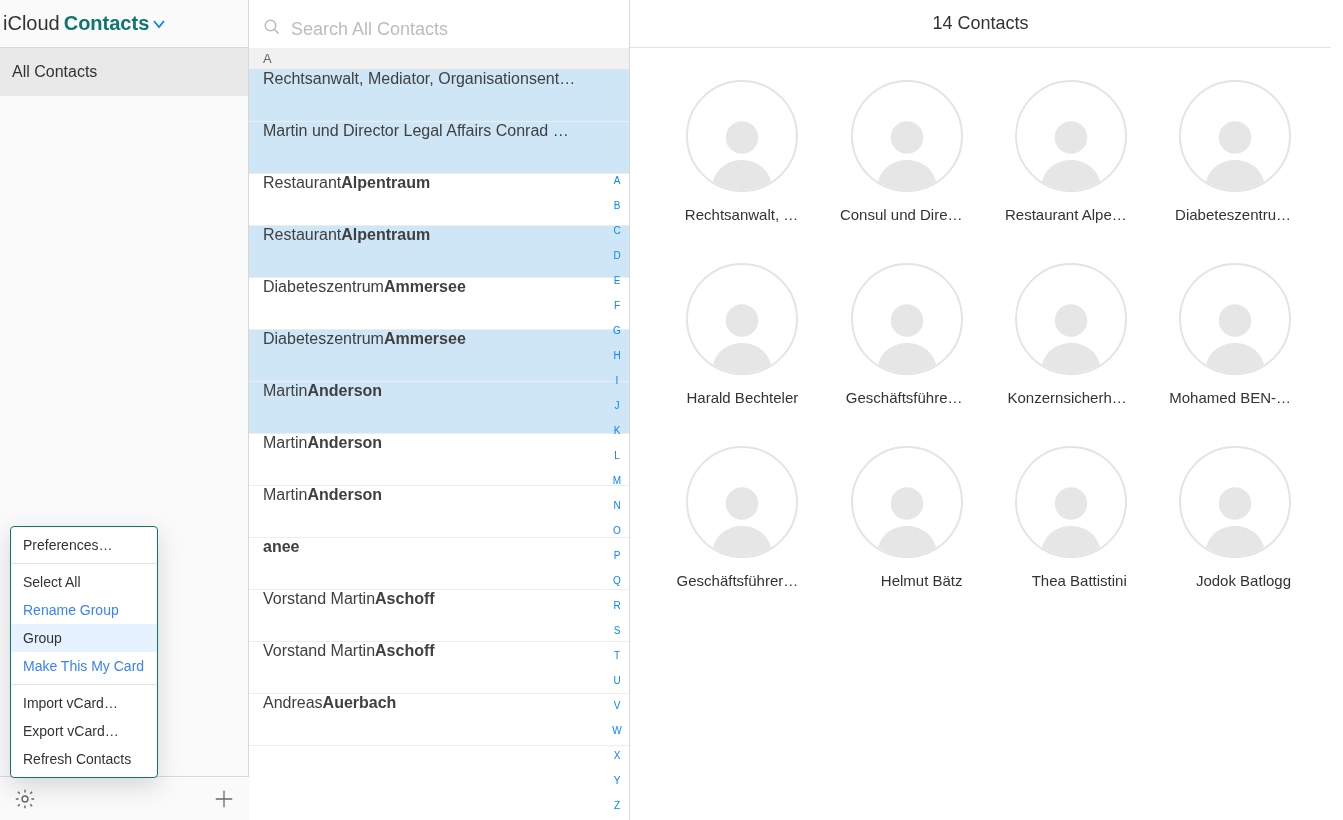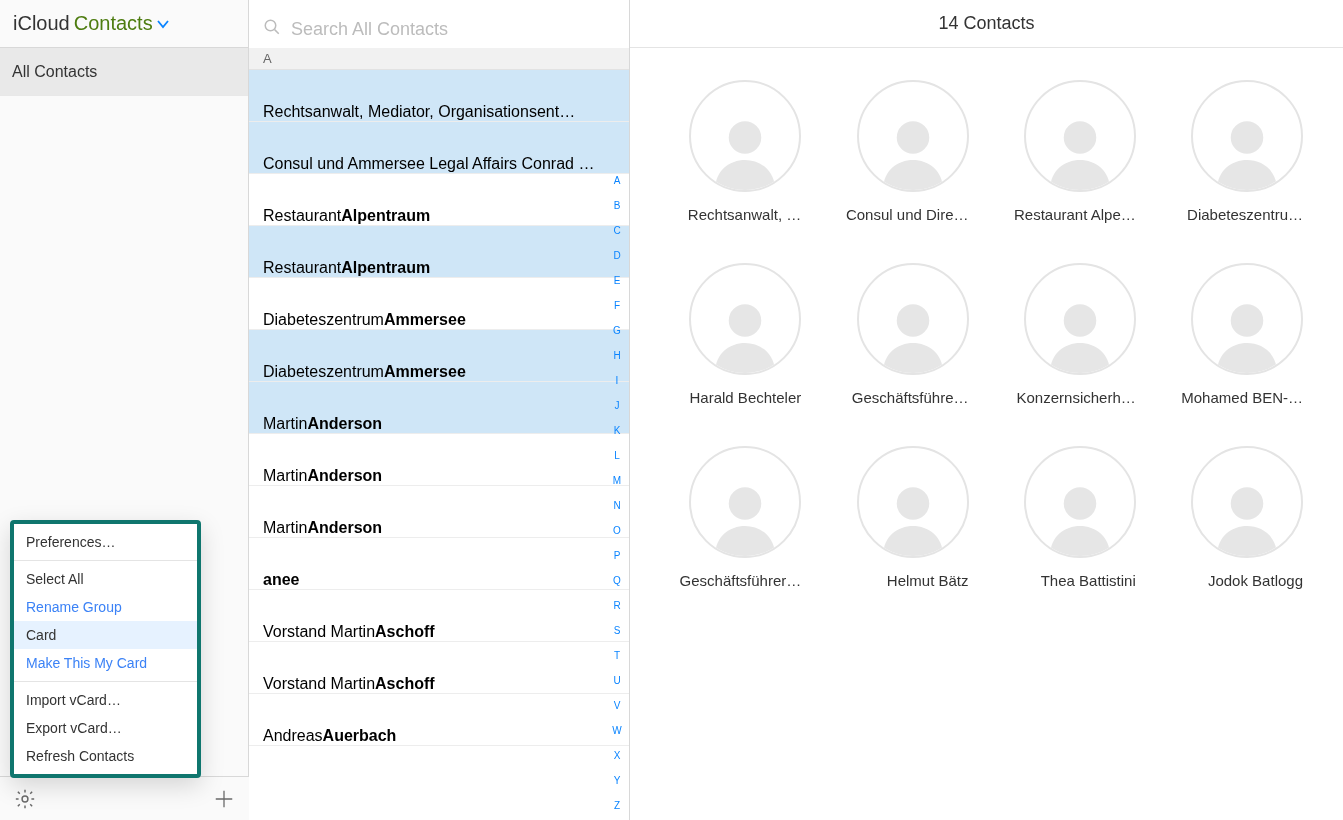--- a/index.html
+++ b/index.html
@@ -10,36 +10,36 @@
     font-weight: 300;
   }
   
   .sidebar {
     position: absolute; left: 0; top: 0; width: 249px; height: 820px;
     background: #fafafa;
     border-right: 1px solid #d8d8d8;
   }
   .sidebar-header {
     height: 48px; border-bottom: 1px solid #d8d8d8;
-    display: flex; align-items: center; padding-left: 13px;
+    display: flex; align-items: center; padding-left: 3px;
     font-size: 20px; font-weight: 400;
   }
-  .sidebar-header .app-contacts { color: #4d7c0f; margin-left: 4px; font-weight: 400;}
+  .sidebar-header .app-contacts { color: #0f766e; margin-left: 4px; font-weight: 700;}
   .sidebar-header .chev { margin-left: 4px; color: #0a84ff; font-size: 14px;}
   .sidebar-item {
     height: 48px; display: flex; align-items: center;
     padding-left: 12px; font-size: 16px; color: #333;
     border-bottom: 1px solid #e8e8e8;
   }
   .sidebar-item.selected { background: #e9e9e9; }
 
   
   .settings-menu {
-    position: absolute; left: 10px; bottom: 42px; width: 191px;
-    background: #fff; border: 4px solid #0f766e; border-radius: 4px;
+    position: absolute; left: 10px; bottom: 42px; width: 148px;
+    background: #fff; border: 1px solid #0f766e; border-radius: 4px;
     box-shadow: 0 8px 24px rgba(0,0,0,0.15);
     font-size: 14px; z-index: 50;
   }
   .settings-menu .menu-group { padding: 4px 0; }
   .settings-menu .menu-item {
     padding: 6px 12px; display: flex; align-items: center; justify-content: space-between;
     color: #333; cursor: default;
   }
   .settings-menu .menu-item.disabled { color: #3b82f6; }
   .settings-menu .menu-item.highlighted { background: #e6f2ff; }
@@ -71,37 +71,37 @@
     font-size: 18px; color: #555; font-family: inherit; font-weight: 300;
   }
   .search-bar input::placeholder { color: #bcbcbc; }
 
   .section-letter {
     background: #f1f1f1; border-bottom: 1px solid #e2e2e2;
     font-size: 13px; color: #666; padding: 3px 14px;
   }
   .contact-list { position: absolute; top: 48px; bottom: 0; left: 0; right: 0; overflow: hidden; }
   .contact-row {
-    height: 52px; display: flex; align-items: flex-end; padding: 0 14px;
-    border-bottom: 1px solid #ededed; font-size: 16px; color: #000000;
+    height: 52px; display: flex; align-items: flex-start; padding: 0 14px;
+    border-bottom: 1px solid #ededed; font-size: 16px; color: #404040;
     white-space: nowrap; overflow: hidden; text-overflow: ellipsis;
   }
   .contact-row.selected { background: #cfe6f7; }
   .contact-row .bold { font-weight: 600; }
 
   
   .az-index {
     position: absolute; right: 4px; top: 120px; width: 16px;
     display: flex; flex-direction: column; align-items: center;
     font-size: 10px; color: #0a84ff; line-height: 25px; font-weight: 500;
   }
 
   
   .detail {
-    position: absolute; left: 630px; top: 0; right: 0; height: 576px;
+    position: absolute; left: 630px; top: 0; right: 12px; height: 576px;
     background: #fff;
   }
   .detail-header {
     height: 48px; border-bottom: 1px solid #e4e4e4;
     display: flex; align-items: center; justify-content: center;
     font-size: 18px; color: #333;
   }
   .cards {
     padding: 32px 40px;
     display: grid;
@@ -149,21 +149,21 @@
       </div>
       <hr>
       <div class="menu-group">
         <div class="menu-item">
           <span>Select All</span>
         </div>
         <div class="menu-item disabled">
           <span>Rename Group</span>
         </div>
         <div class="menu-item highlighted">
-          <span>Card</span>
+          <span>Group</span>
         </div>
         <div class="menu-item disabled">
           <span>Make This My Card</span>
         </div>
       </div>
       <hr>
       <div class="menu-group">
         <div class="menu-item">
           <span>Import vCard…</span>
         </div>
@@ -202,21 +202,21 @@
     <input type="text" placeholder="Search All Contacts" style="">
   </div>
   <div class="contact-list">
     <div class="section-letter">A</div>
     <div id="contact-rows">
         <div class="contact-row selected">
           <span>Rechtsanwalt, Mediator, Organisationsent…</span>
           <span class="bold"></span>
         </div>
         <div class="contact-row selected">
-          <span>Consul und Ammersee Legal Affairs Conrad …</span>
+          <span>Martin und Director Legal Affairs Conrad …</span>
           <span class="bold"></span>
         </div>
         <div class="contact-row">
           <span>Restaurant </span>
           <span class="bold">Alpentraum</span>
         </div>
         <div class="contact-row selected">
           <span>Restaurant </span>
           <span class="bold">Alpentraum</span>
         </div>

